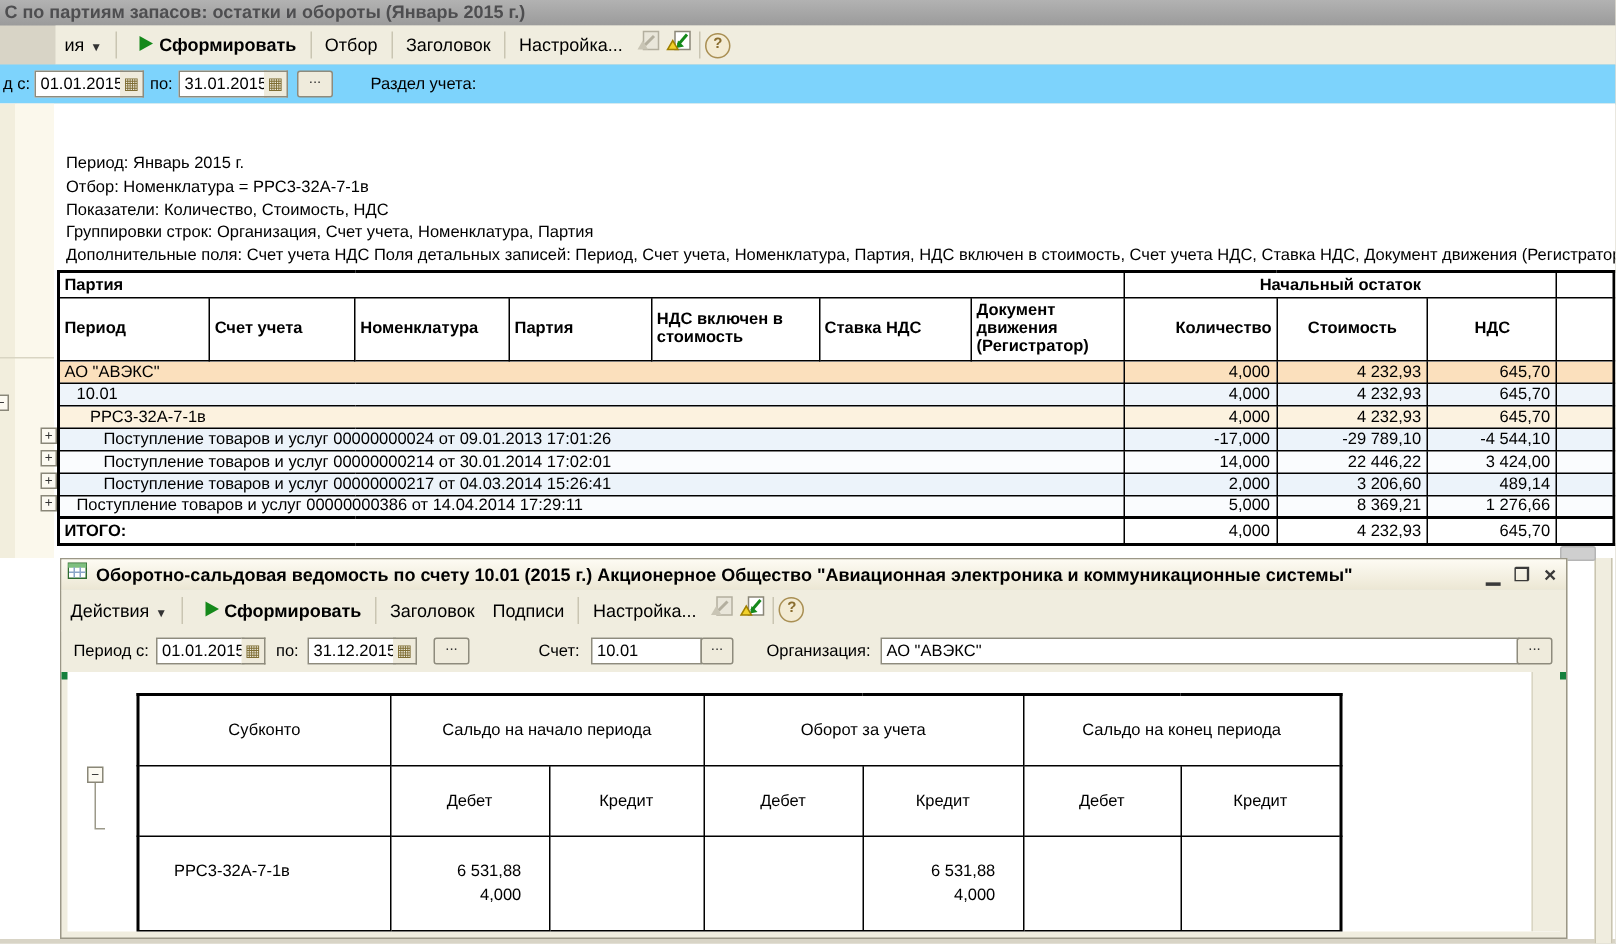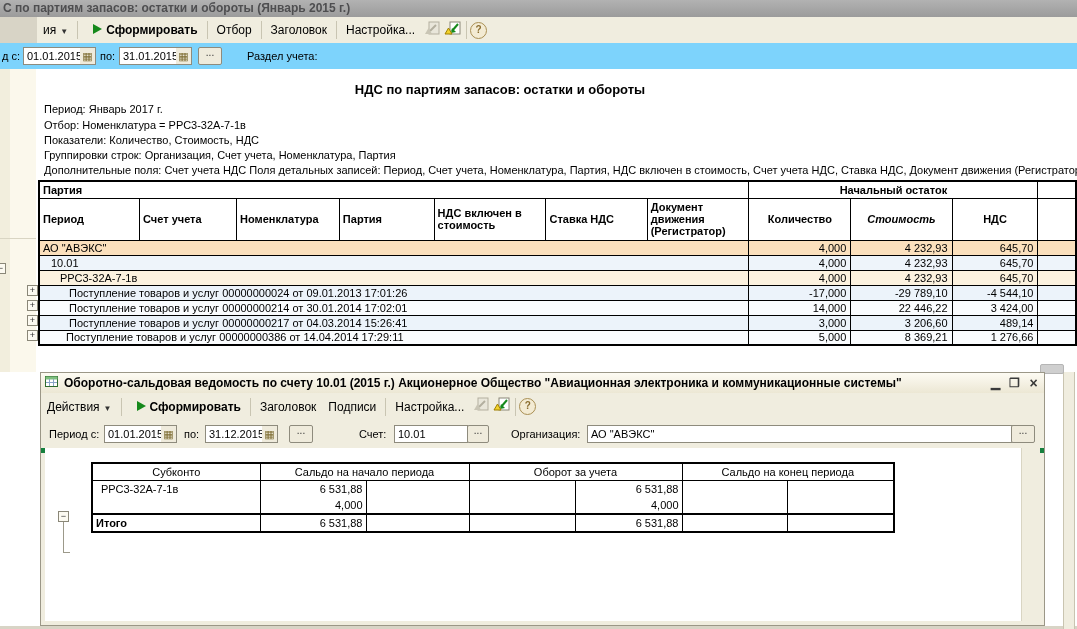--- a/index.html
+++ b/index.html
@@ -46,21 +46,21 @@
   
   #bwin{left:40px;top:372px;width:1005px;height:254px;background:#F0EDDF;border:1px solid #9B9787;box-sizing:border-box;}
   #b-titlebar{left:0;top:0;width:1003px;height:20px;background:linear-gradient(#FDFBF3,#ECE7D4);display:flex;align-items:center;border-bottom:1px solid #D9D5C3;}
   #b-title{font-size:12px;font-weight:bold;color:#000;margin-left:4px;white-space:nowrap;overflow:hidden;flex:1;}
   .winbtn{width:17px;height:15px;text-align:center;font-size:12px;font-weight:bold;color:#3A3A3A;line-height:14px;margin-right:2px;}
   #b-toolbar{left:0;top:20px;width:1003px;height:27px;}
   #b-filterbar{left:0;top:47px;width:1003px;height:28px;background:#F0EDDF;border-bottom:5px solid #15803d;display:block;}
   #b-body{left:4px;top:75px;width:995px;height:173px;background:#fff;overflow:hidden;}
   #b-vscroll{position:absolute;right:0;top:0;width:18px;height:173px;background:#F0EDDF;border-left:1px solid #D9D5C3;}
   #btable{position:absolute;left:46px;top:14px;border-collapse:collapse;table-layout:fixed;background:#fff;font-size:11px;border:2px solid #000;}
-  #btable td{border:1px solid #000;overflow:hidden;white-space:nowrap;padding:0;vertical-align:top;}
+  #btable td{border:1px solid #000;overflow:hidden;white-space:nowrap;padding:15px;vertical-align:top;}
   #btable .hc{text-align:center;vertical-align:middle;height:16px;}
   #btable .l{height:16px;line-height:16px;padding:0 3px;}
   #btable .num{text-align:right;}
   #btable tr.total td{border-top:2px solid #000;}
   .selcell{background:#CBD5E9;border:2px solid #000;box-sizing:border-box;height:16px !important;line-height:12px !important;}
   .tline{position:absolute;background:#9C998A;}
   .icon16{display:inline-block;margin:0 2px;}
 </style>
 </head>
 <body>
@@ -115,22 +115,21 @@
     <div class="abs" id="top-gutter"></div>
     <div class="abs" id="top-gutter2"></div>
     <div class="abs" style="left:0;top:169px;width:36px;height:1px;background:#D9D5C3;"></div>
 
     <div class="gbox" style="left:-5px;top:194px;">−</div>
     <div class="gbox" style="left:27px;top:216px;">+</div>
     <div class="gbox" style="left:27px;top:231px;">+</div>
     <div class="gbox" style="left:27px;top:246px;">+</div>
     <div class="gbox" style="left:27px;top:261px;">+</div>
 
-    <div class="repline" id="rep-title">НДС по партиям запасов: остатки и обороты</div>
-    <div class="repline" style="top:34px;">Период: Январь 2017 г.</div>
+    <div class="repline" style="top:34px;">Период: Январь 2015 г.</div>
     <div class="repline" style="top:50px;">Отбор: Номенклатура = РРС3-32А-7-1в</div>
     <div class="repline" style="top:65px;">Показатели:  Количество, Стоимость, НДС</div>
     <div class="repline" style="top:80px;">Группировки строк: Организация, Счет учета, Номенклатура, Партия</div>
     <div class="repline" style="top:95px;">Дополнительные поля:  Счет учета НДС Поля детальных записей:  Период, Счет учета, Номенклатура, Партия, НДС включен в стоимость, Счет учета НДС, Ставка НДС, Документ движения (Регистратор)</div>
 
     <table id="ttable">
       <colgroup>
         <col style="width:104px">
           <col style="width:101px">
           <col style="width:104px">
@@ -150,22 +149,22 @@
         <td></td>
       </tr>
       <tr class="h2" style="height:42px;">
         <td class="h">Период</td>
         <td class="h">Счет учета</td>
         <td class="h">Номенклатура</td>
         <td class="h">Партия</td>
         <td class="h">НДС включен в стоимость</td>
         <td class="h">Ставка НДС</td>
         <td class="h">Документ движения (Регистратор)</td>
-        <td class="h" style="text-align:center;">Количество</td>
-        <td class="h" style="text-align:center;font-style:italic;">Стоимость</td>
+        <td class="h" style="text-align:right;">Количество</td>
+        <td class="h" style="text-align:center;">Стоимость</td>
         <td class="h" style="text-align:center;">НДС</td>
         <td></td>
       </tr>
       <tr class="row-org" style="height:15px;">
         <td colspan="7">АО "АВЭКС"</td>
         <td class="num">4,000</td>
         <td class="num">4 232,93</td>
         <td class="num">645,70</td>
         <td></td>
       </tr>
@@ -192,30 +191,37 @@
       </tr>
       <tr class="row-db" style="height:15px;">
         <td colspan="7" style="padding-left:29px;">Поступление товаров и услуг 00000000214 от 30.01.2014 17:02:01</td>
         <td class="num">14,000</td>
         <td class="num">22 446,22</td>
         <td class="num">3 424,00</td>
         <td></td>
       </tr>
       <tr class="row-da" style="height:15px;">
         <td colspan="7" style="padding-left:29px;">Поступление товаров и услуг 00000000217 от 04.03.2014 15:26:41</td>
-        <td class="num">3,000</td>
+        <td class="num">2,000</td>
         <td class="num">3 206,60</td>
         <td class="num">489,14</td>
         <td></td>
       </tr>
       <tr class="row-db" style="height:15px;">
-        <td colspan="7" style="padding-left:26px;">Поступление товаров и услуг 00000000386 от 14.04.2014 17:29:11</td>
+        <td colspan="7" style="padding-left:11px;">Поступление товаров и услуг 00000000386 от 14.04.2014 17:29:11</td>
         <td class="num">5,000</td>
         <td class="num">8 369,21</td>
         <td class="num">1 276,66</td>
+        <td></td>
+      </tr>
+      <tr class="total" style="height:18px;">
+        <td colspan="7" class="h">ИТОГО:</td>
+        <td class="num">4,000</td>
+        <td class="num">4 232,93</td>
+        <td class="num">645,70</td>
         <td></td>
       </tr>
     </tbody>
       </table>
   </div>
 
   <div class="abs" id="lower-bg"></div>
   <div class="abs" id="right-strip"></div>
   <div class="abs" id="hscroll-chip"></div>
 
@@ -297,20 +303,29 @@
             <col style="width:105px">
             <col style="width:107px">
         </colgroup>
         <tbody>
             <tr style="height:16px;">
           <td class="hc">Субконто</td>
           <td class="hc" colspan="2">Сальдо на начало периода</td>
           <td class="hc" colspan="2">Оборот за учета</td>
           <td class="hc" colspan="2">Сальдо на конец периода</td>
         </tr>
+        <tr style="height:16px;">
+          <td class="hc"></td>
+          <td class="hc">Дебет</td>
+          <td class="hc">Кредит</td>
+          <td class="hc">Дебет</td>
+          <td class="hc">Кредит</td>
+          <td class="hc">Дебет</td>
+          <td class="hc">Кредит</td>
+        </tr>
         <tr style="height:32px;">
           <td>
                 <div class="l" style="padding-left:8px;">РРС3-32А-7-1в</div>
               </td>
           <td>
             <div class="l num">6 531,88</div>
             <div class="l num">4,000</div>
           </td>
           <td></td>
           <td></td>

